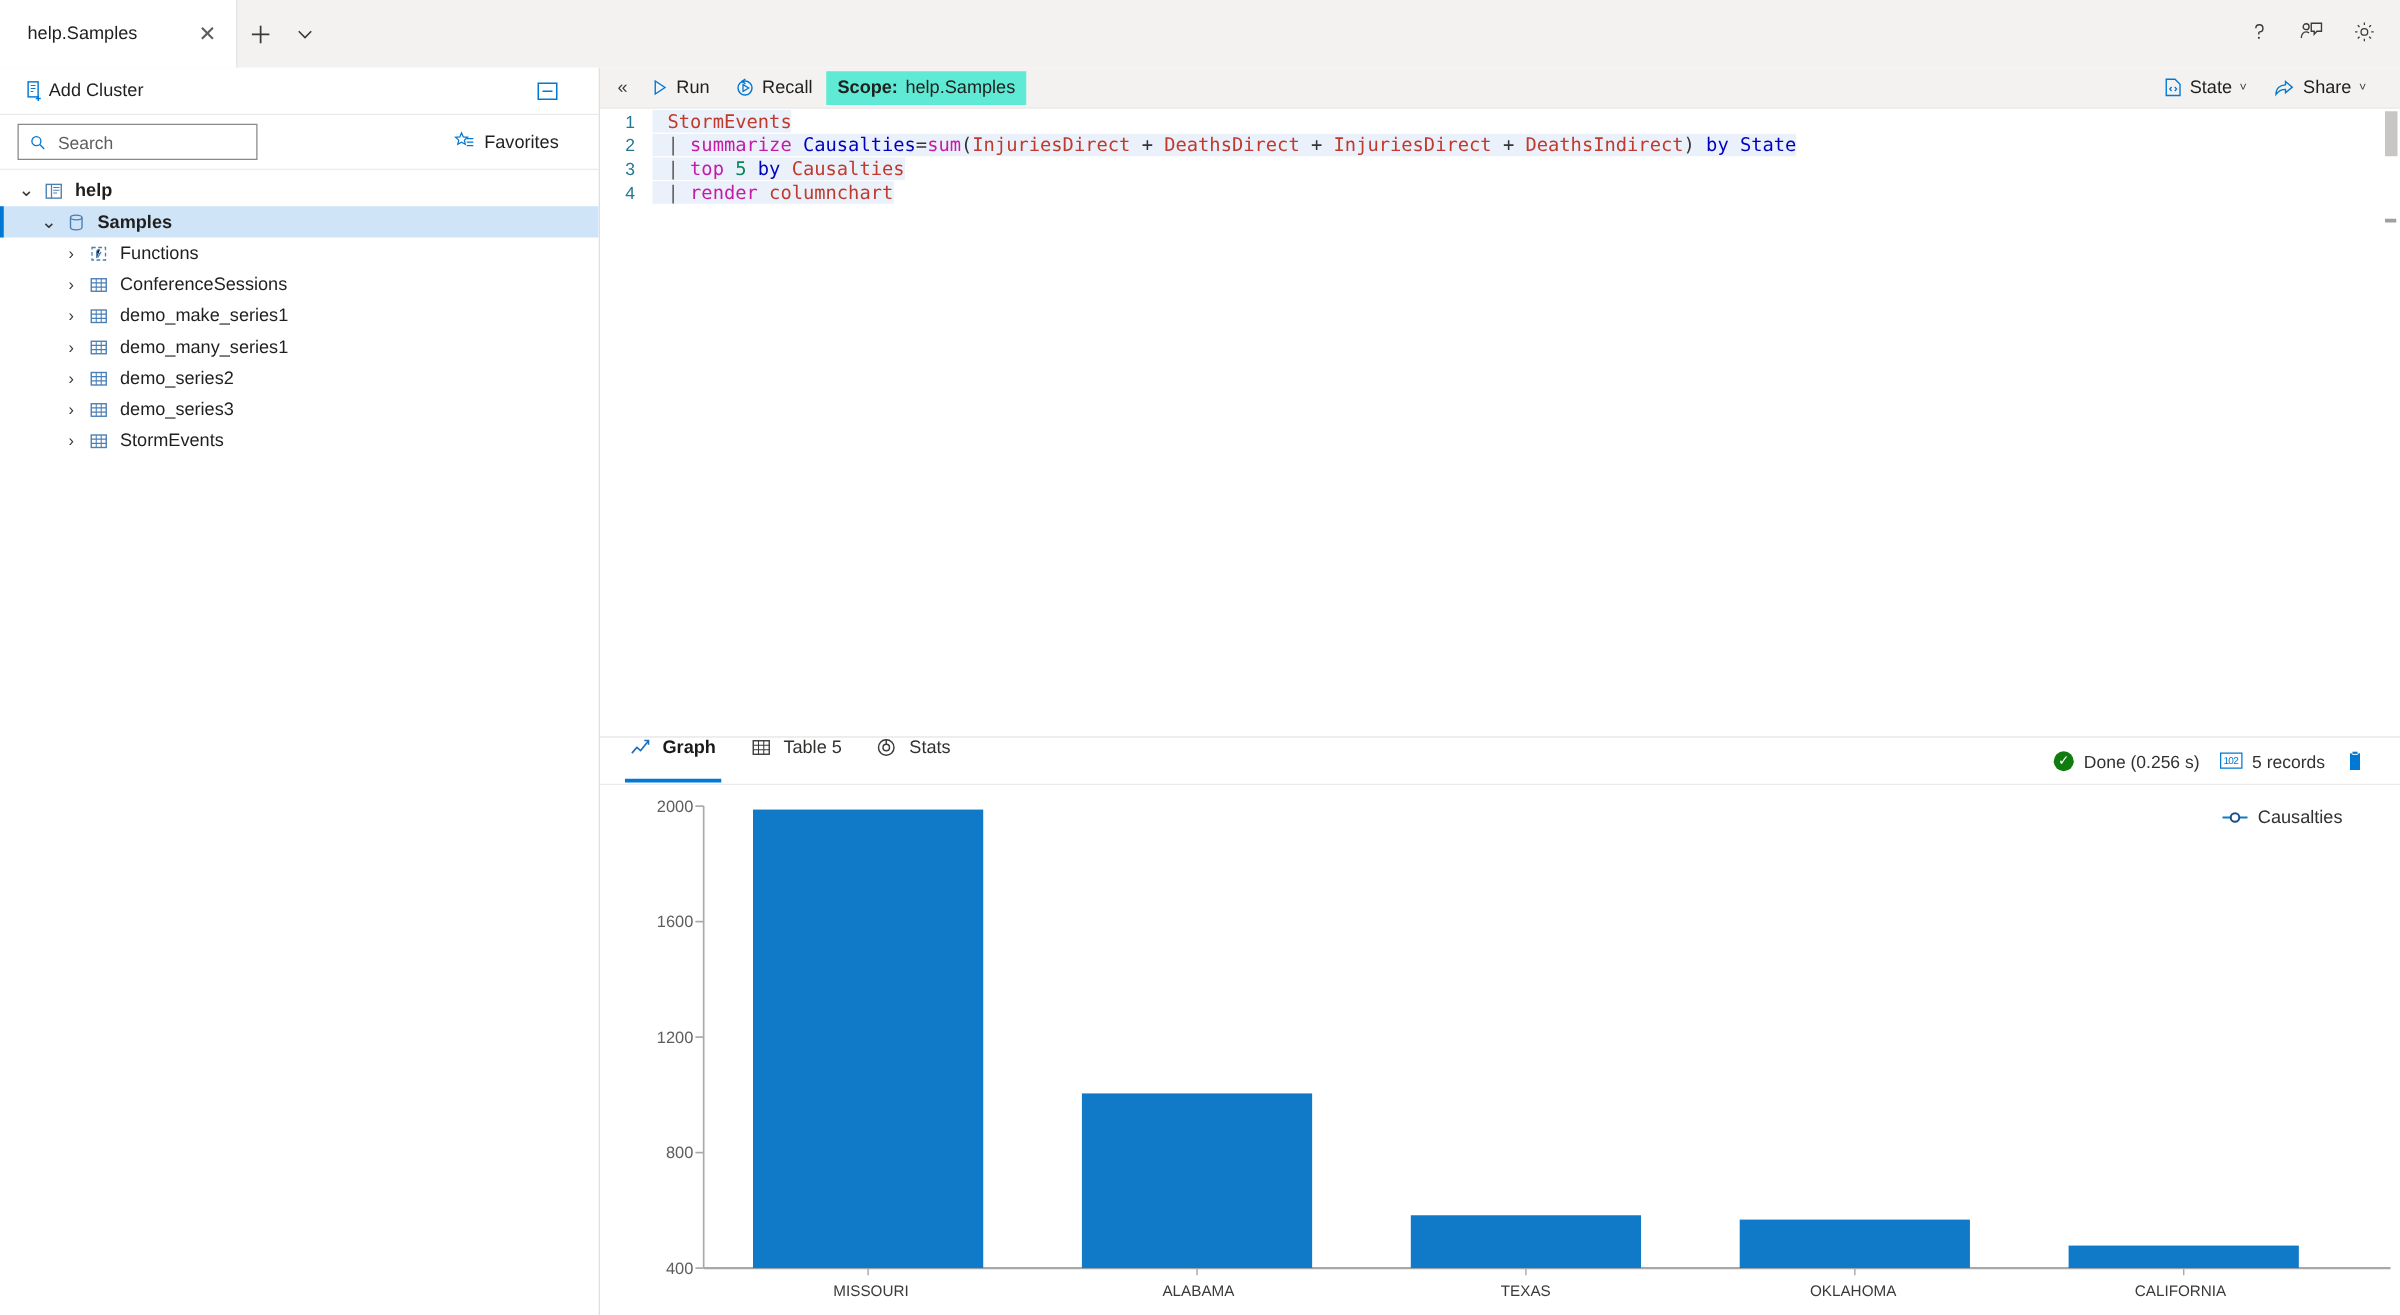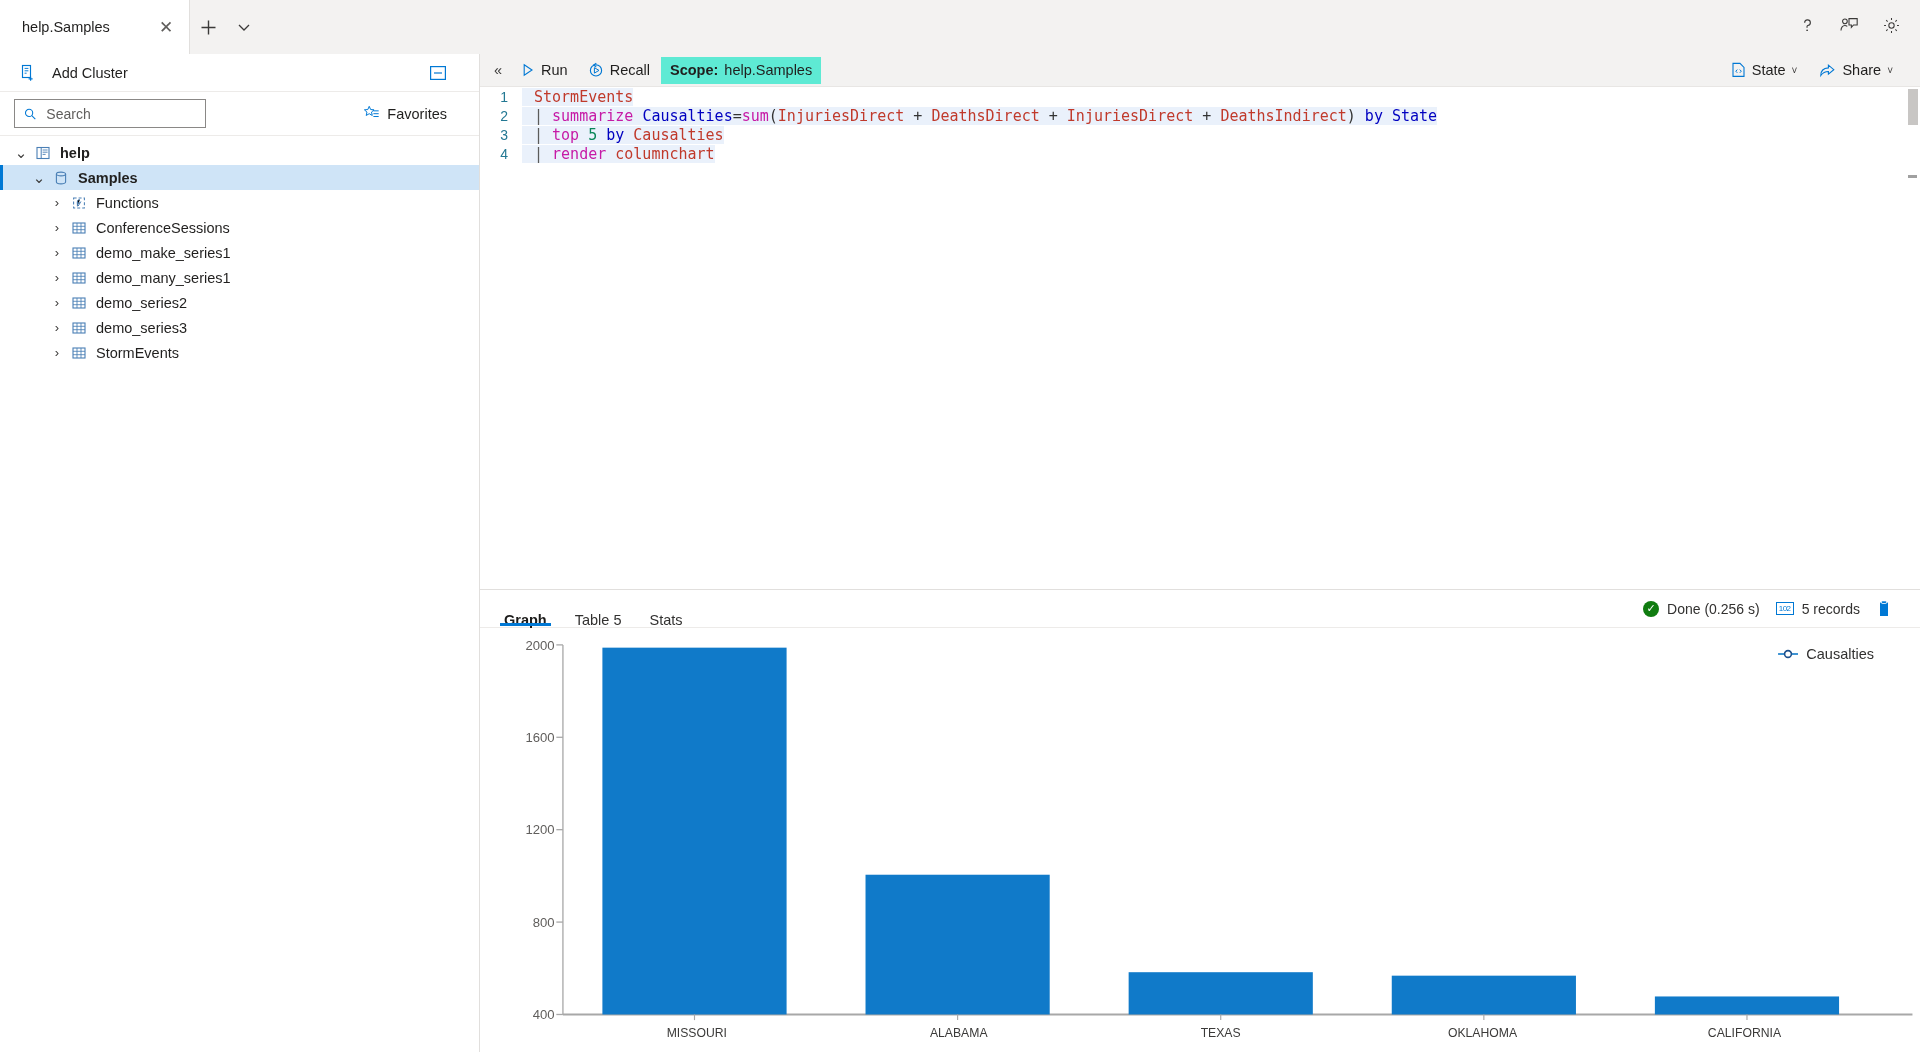--- a/index.html
+++ b/index.html
@@ -44,21 +44,21 @@
   
   .leftpanel {
     width:480px; flex:0 0 480px; border-right:1px solid #e1dfdd;
     display:flex; flex-direction:column; background:#fff; min-height:0;
   }
   .addcluster-row {
     height:38px; display:flex; align-items:center; padding:0 14px;
     border-bottom:1px solid #edebe9; position:relative;
   }
   .addcluster {
-    display:flex; align-items:center; gap:16px; cursor:pointer;
+    display:flex; align-items:center; gap:3px; cursor:pointer;
     color:#201f1e; font-size:14.5px; padding:4px 6px;
   }
   .panel-collapse {
     position:absolute; right:26px; top:4px; width:30px; height:30px;
     display:flex; align-items:center; justify-content:center; cursor:pointer;
   }
 
   .searchrow {
     height:44px; display:flex; align-items:center; padding:0 14px; gap:10px;
     border-bottom:1px solid #edebe9;
@@ -142,22 +142,22 @@
   }
   .ed-marker { position:absolute; right:3px; top:88px; width:9px; height:3px; background:#a0a0a0; }
 
   
   .results { flex:1; display:flex; flex-direction:column; min-height:0; border-top:1px solid #e1dfdd; }
   .res-tabs {
     height:38px; flex:0 0 38px; display:flex; align-items:center; padding:0 14px; gap:8px;
     border-bottom:1px solid #edebe9;
   }
   .res-tab {
-    height:38px; display:flex; align-items:flex-end; gap:22px; padding:0 10px;
-    font-size:14.5px; color:#323130; cursor:pointer; position:relative;flex-direction:column;
+    height:38px; display:flex; align-items:flex-start; gap:10px; padding:0 10px;
+    font-size:14.5px; color:#323130; cursor:pointer; position:relative;
   }
   .res-tab.active { font-weight:bold; color:#1b1a19; }
   .res-tab.active::after {
     content:""; position:absolute; left:6px; right:6px; bottom:2px; height:2.5px; background:#0078d4;
   }
   .res-right { margin-left:auto; display:flex; align-items:center; gap:16px; padding-right:14px; }
   .res-stat { display:flex; align-items:center; gap:8px; font-size:14px; color:#323130; }
   .check {
     width:16px; height:16px; border-radius:50%; background:#107c10; color:#fff;
     font-size:11px; display:flex; align-items:center; justify-content:center;

